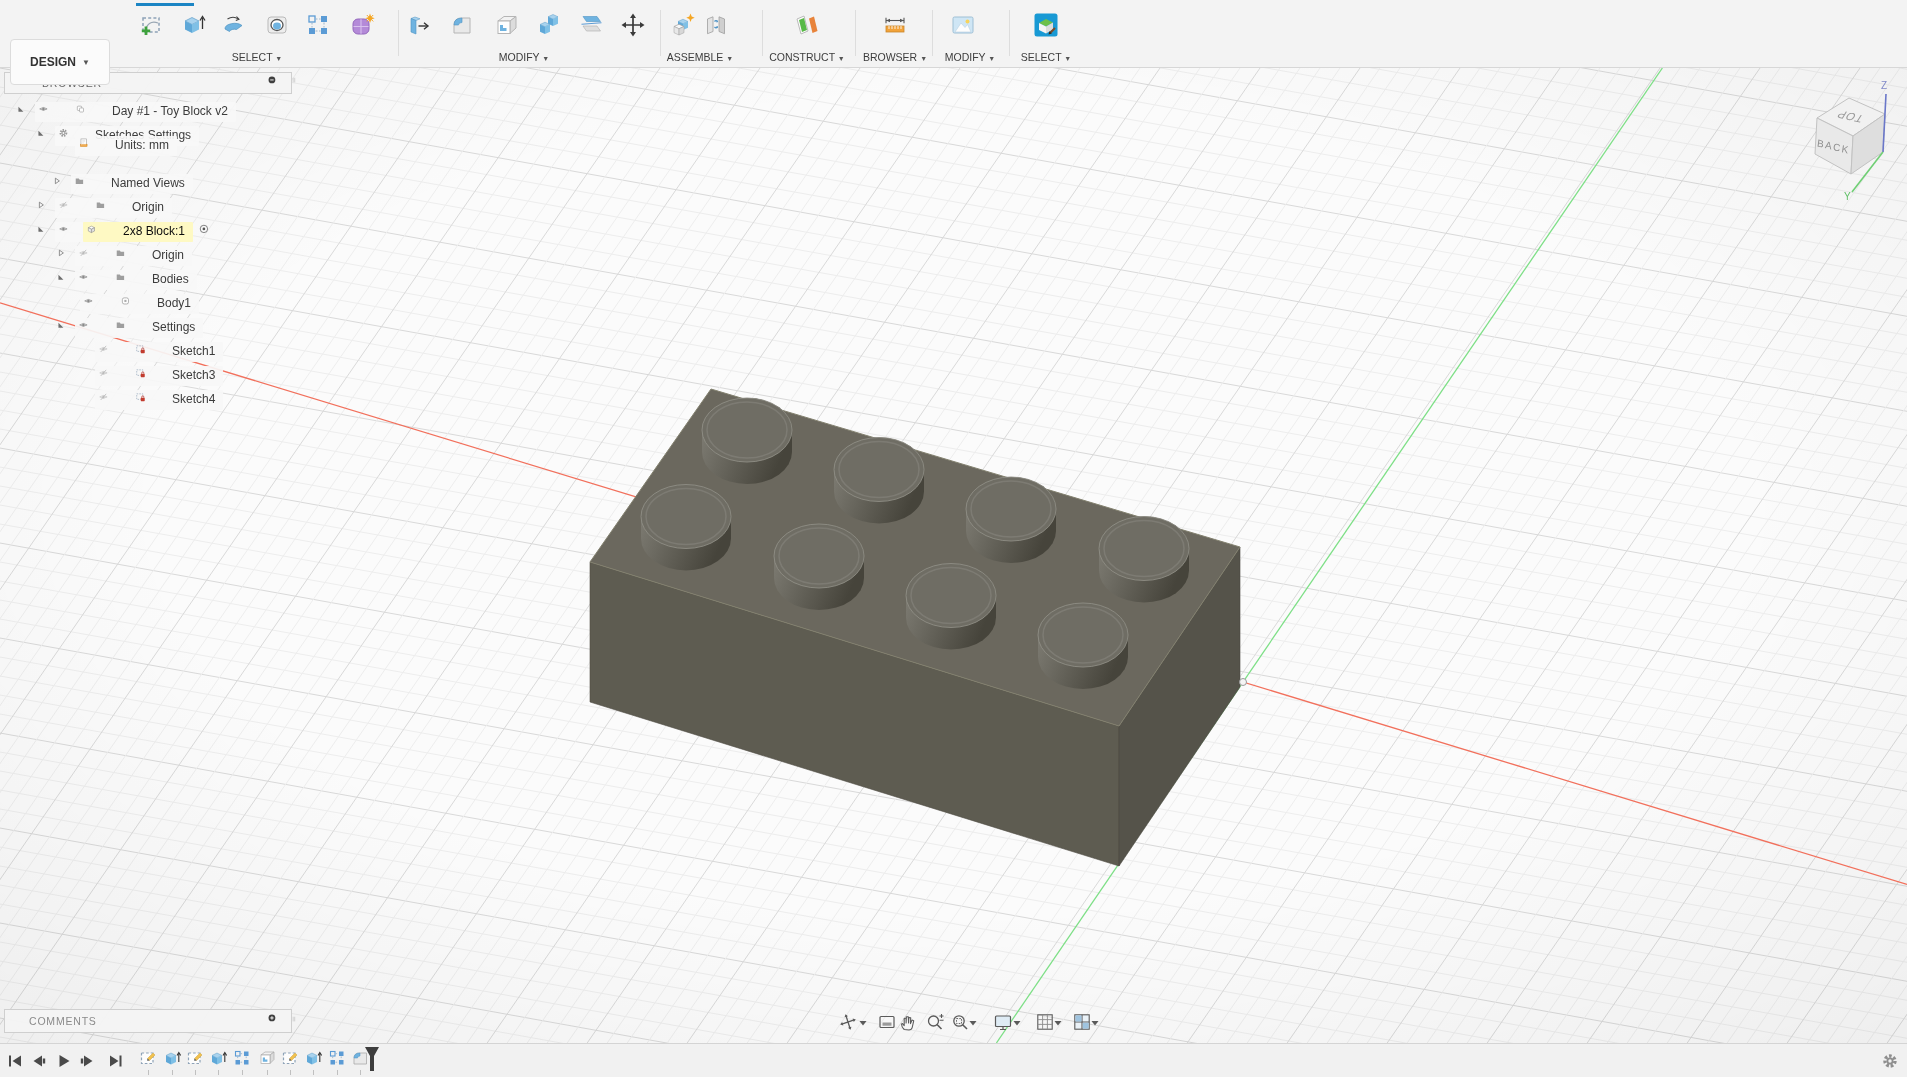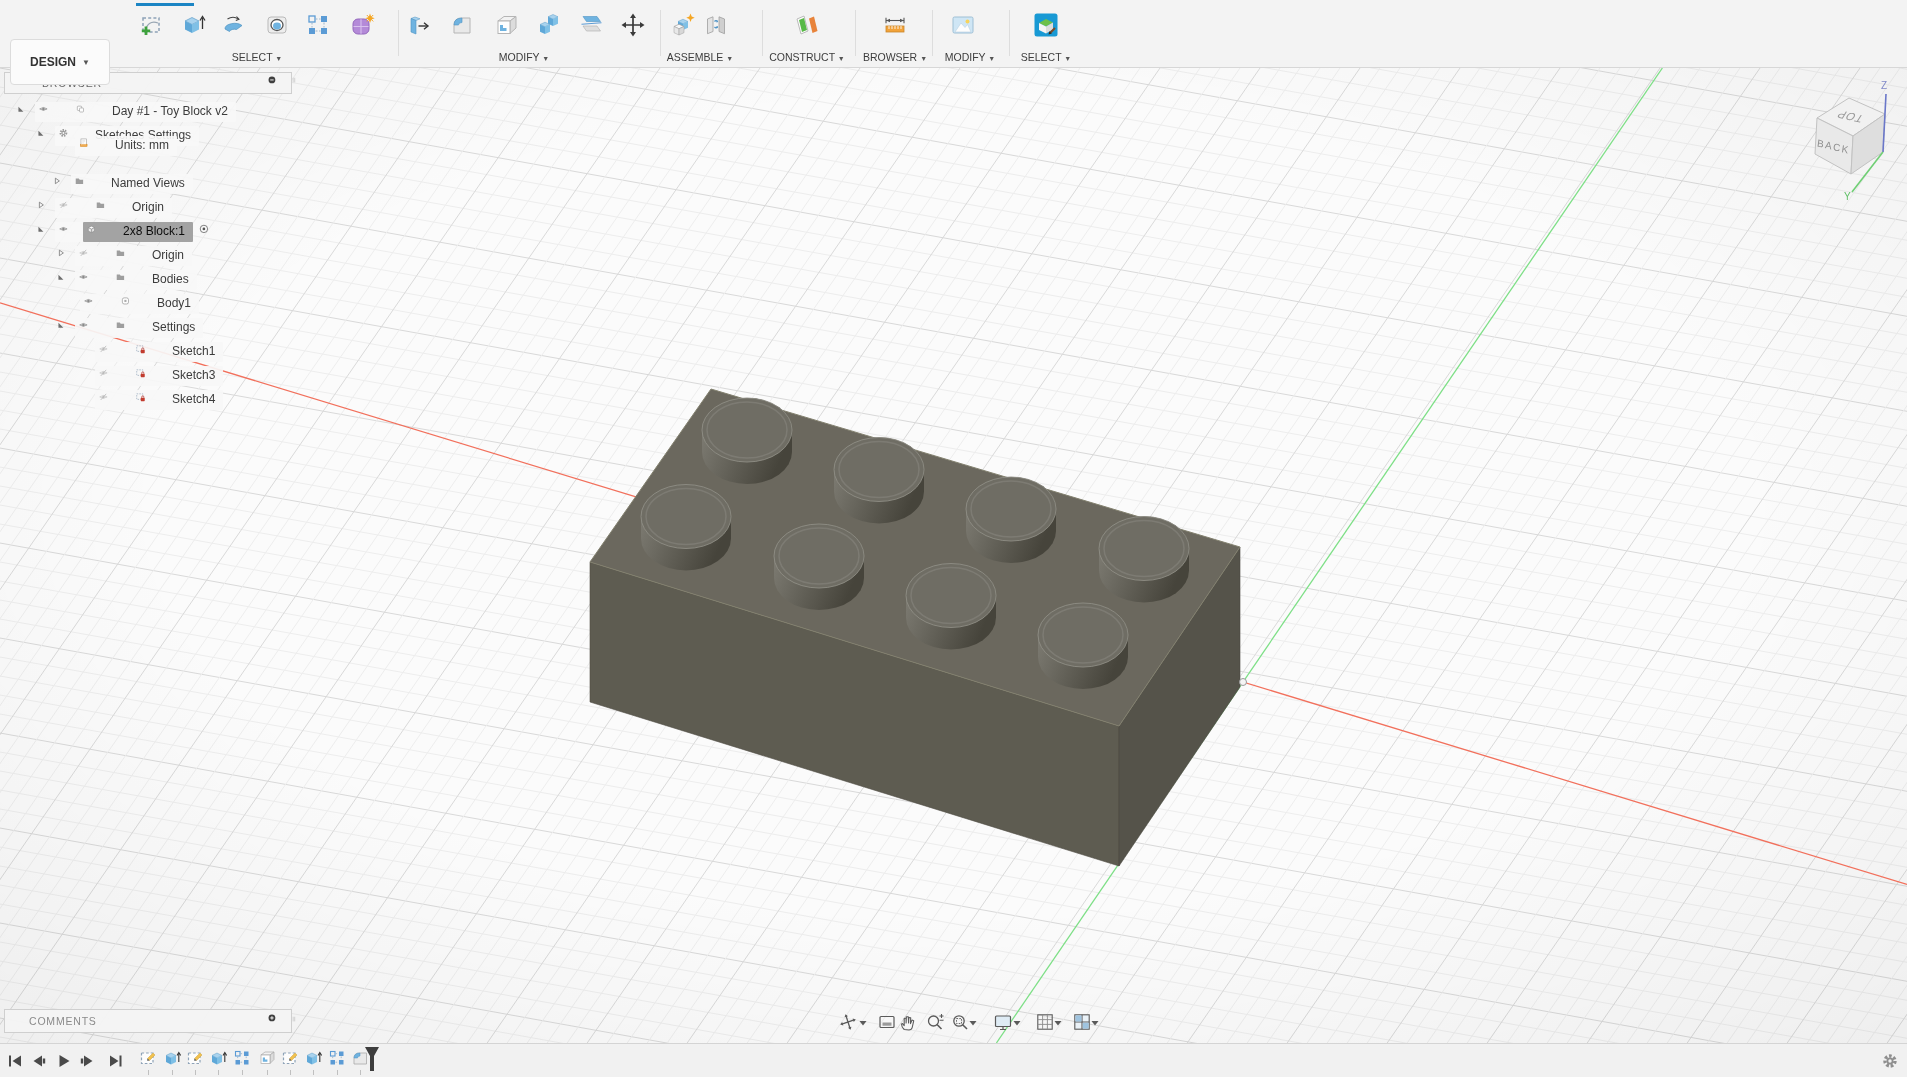--- a/index.html
+++ b/index.html
@@ -32,21 +32,21 @@
       border:1px solid #cfcfcf; display:flex; align-items:center; }
   #browser-header { top:4px; height:22px; }
   #comments-bar { top:941px; height:24px; }
   .panel-title { font-size:10.5px; letter-spacing:.8px; color:#666; flex:1; }
   #browser-header .panel-title { margin-left:16px; }
   #comments-bar .panel-title { margin-left:24px; color:#8a8a8a; }
   .panel-grip { position:absolute; left:292px; top:2px; }
   .tree-row { position:absolute; display:flex; align-items:center; height:22px; }
   .tree-chip { display:flex; background:rgba(247,247,247,.92);
                padding:2px 8px 2px 3px; gap:20px; border-radius:1px; }
-  .tree-chip.selected { background:#a3a3a3; }
+  .tree-chip.selected { background:#fef9c3; }
   .tree-chip.selected .tree-label { color:#0d0d0d; }
   .tree-label { font-size:12px; color:#3c3c3c; white-space:nowrap; cursor:default; }
   .exp-slot { width:16px; height:16px; margin-right:3px; flex:none; cursor:pointer; }
   .t-ico { width:17px; height:16px; flex:none; }
 
   
   #navbar { position:absolute; left:0; top:0; width:100%; height:100%; pointer-events:none; }
   #navbar svg { position:absolute; pointer-events:auto; cursor:pointer; }
   #timeline { position:absolute; left:0; top:1043px; width:1907px; height:34px;
               background:#f1f1f1; border-top:1px solid #d4d4d4; z-index:30; }

